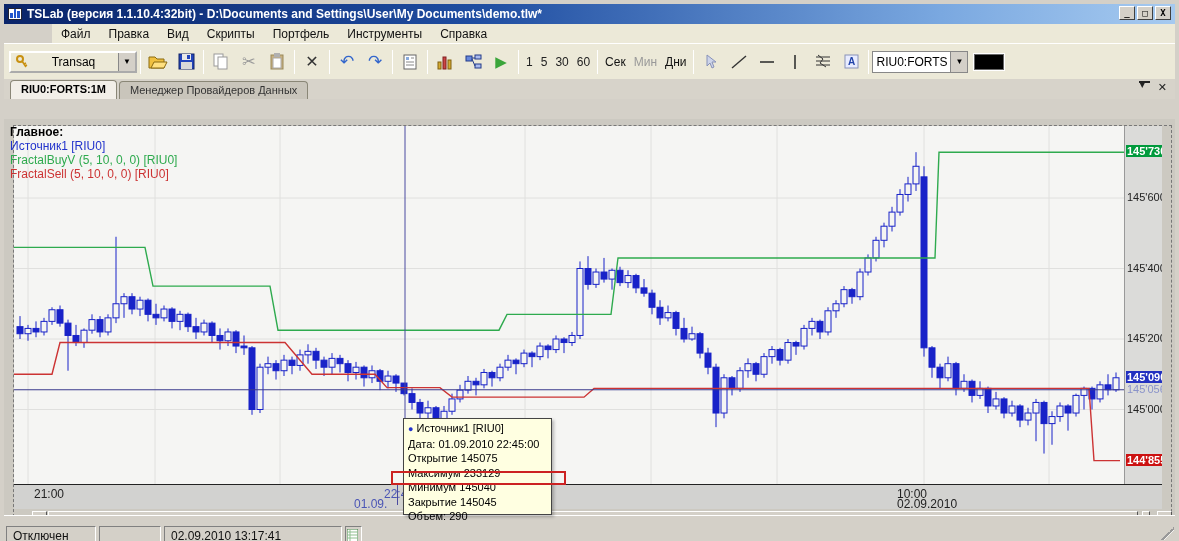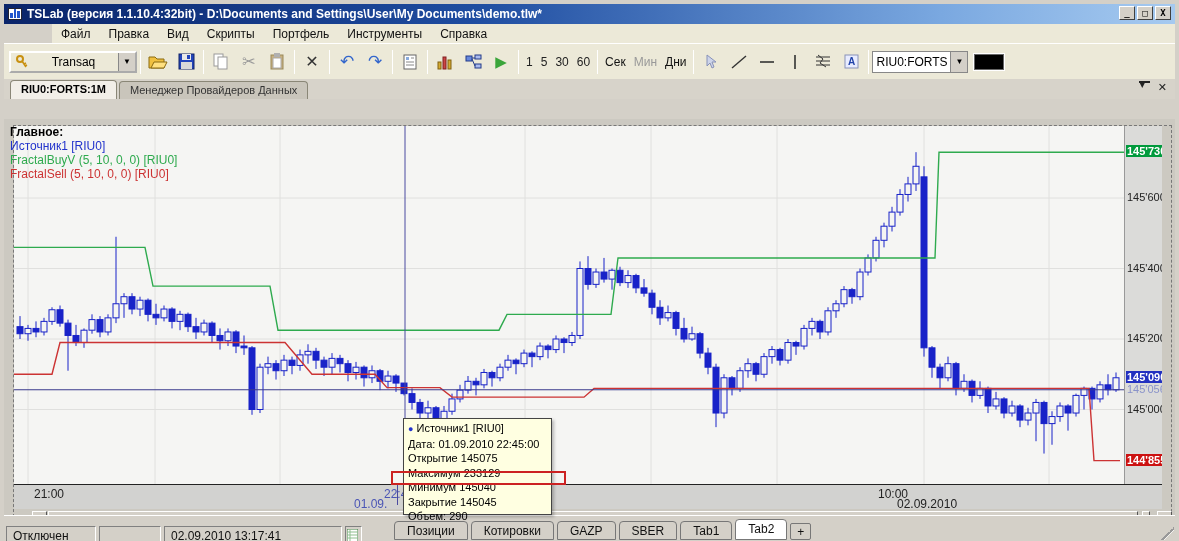--- a/index.html
+++ b/index.html
@@ -556,21 +556,21 @@
         <div class="pl blue" style="top: 244.775px;">145'090</div>
         <div class="pl bluetext" style="top: 256.76px;">145'056</div>
         <div class="pl " style="top: 276.5px;">145'000</div>
         <div class="pl red" style="top: 327.613px;">144'855</div>
       </div>
 
     <div id="dateaxis">
       <span class="tl" style="left:20px;top:2px">21:00</span>
       <span class="tl cursor-lbl" style="left:370px;top:2px">22:4</span>
       <span class="tl cursor-lbl" style="left:340px;top:12px">01.09.</span>
-      <span class="tl" style="left:864px;top:2px">10:00</span>
+      <span class="tl" style="left:883px;top:2px">10:00</span>
       <span class="tl" style="left:883px;top:12px">02.09.2010</span>
     </div>
     <div id="crosshair-ext"></div>
 
     <div id="hscroll">
       <span class="sbtn" style="left:0">◀</span>
       <span id="sthumb"></span>
       <span id="sthumb2"></span>
       <span class="sbtn" style="left:1125px">▶</span>
     </div>
@@ -588,24 +588,15 @@
   </div>
 
   <div id="statusbar">
     <span class="scell" style="left:2px;width:90px">Отключен</span>
     <span class="scell" style="left:95px;width:62px"></span>
     <span class="scell" style="left:160px;width:178px">02.09.2010 13:17:41 (Локальное)</span>
     <span class="scell" style="left:341px;width:17px;padding:2px 1px"><svg width="11" height="13" viewBox="0 0 11 13">
           <rect x="0" y="0" width="11" height="13" fill="#fff" stroke="#3a7a3a"></rect>
           <path d="M0 3 H11 M0 6 H11 M0 9 H11 M3 0 V13" stroke="#8fbf8f"></path>
         </svg></span>
-    <span id="sb-tabs">
-      <span class="sbtab">Позиции</span>
-      <span class="sbtab">Котировки</span>
-      <span class="sbtab">GAZP</span>
-      <span class="sbtab">SBER</span>
-      <span class="sbtab">Tab1</span>
-      <span class="sbtab active">Tab2</span>
-      <span class="addtab">+</span>
-    </span>
     <span id="grip"></span>
   </div>
 </div>
 
 </body></html>

